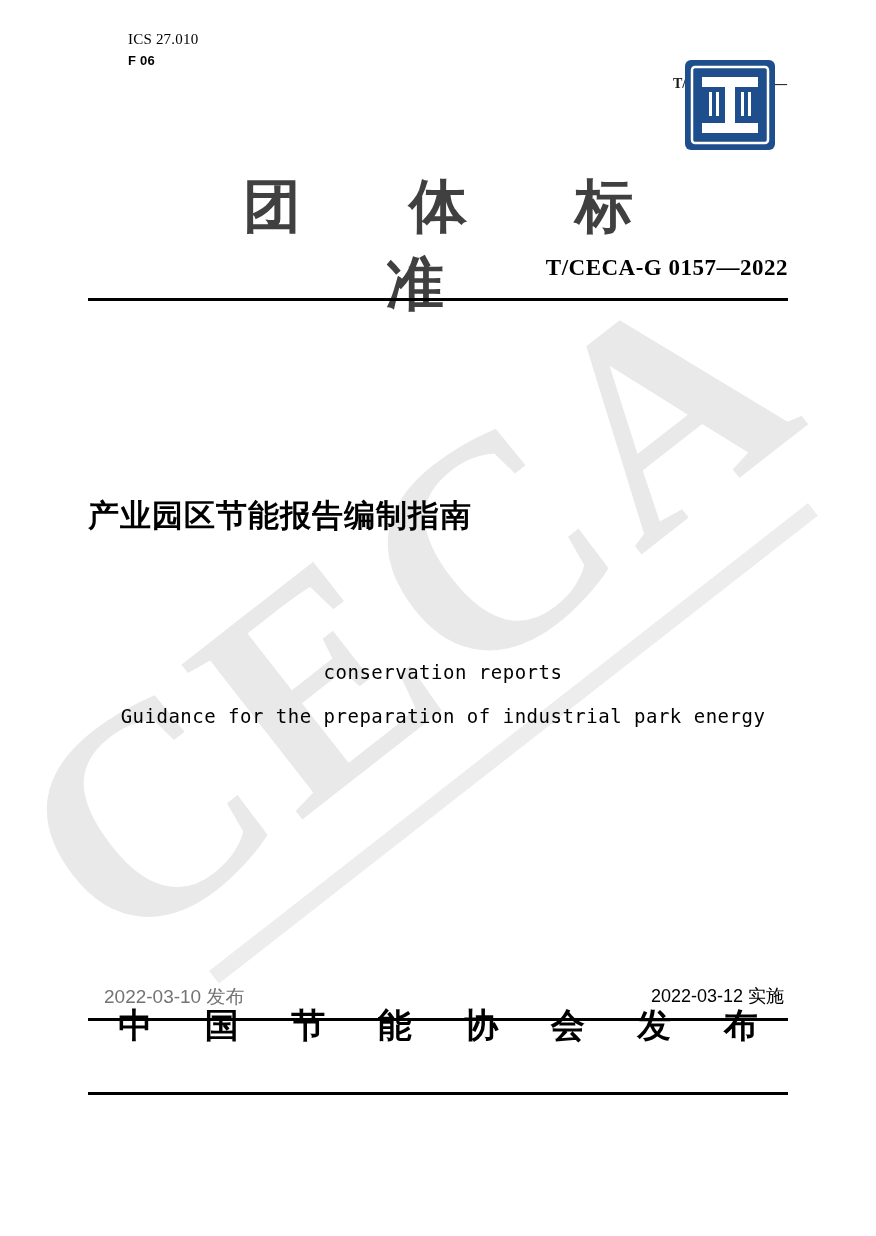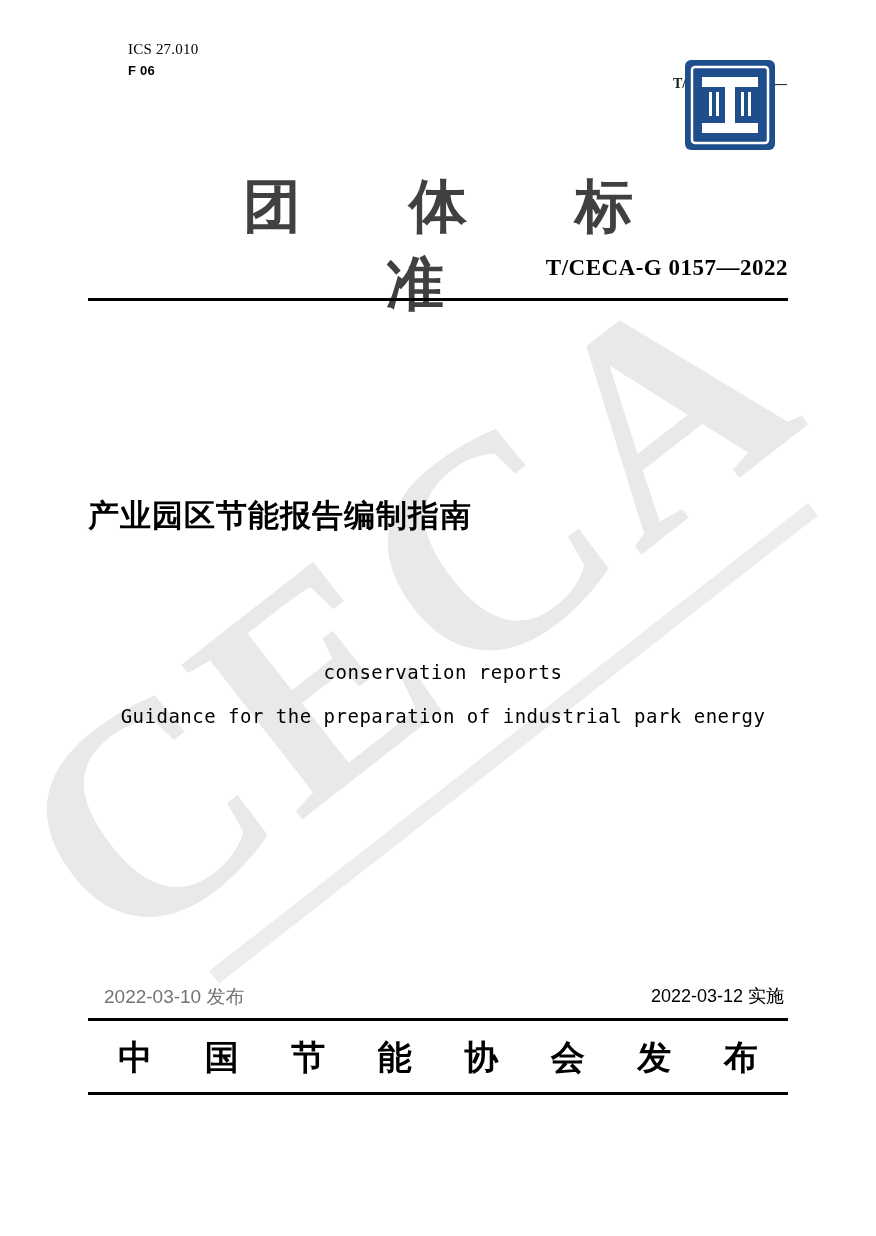--- a/index.html
+++ b/index.html
@@ -27,21 +27,20 @@
     pointer-events: none;
     z-index: 0;
   }
 
   
   .ics-block {
     position: absolute;
     left: 128px;
     top: 28px;
     z-index: 2;
-    margin-top: 10px;
   }
   .ics-line {
     font-family: "Liberation Serif", serif;
     font-size: 15px;
     line-height: 22px;
     color: #000;
     letter-spacing: 0.2px;
   }
   .ics-line.second {
     font-family: "Liberation Sans", sans-serif;
@@ -176,21 +175,21 @@
     font-family: "Liberation Sans", sans-serif;
     font-size: 18px;
     color: #000;
     z-index: 2;
   }
 
   
   .issuer {
     position: absolute;
     left: 88px;
-    top: 1035px;
+    top: 1003px;
     width: 700px;
     text-align: center;
     font-family: "Liberation Serif", serif;
     font-weight: bold;
     font-size: 34px;
     letter-spacing: 22px;
     text-indent: 22px;
     color: #000;
     z-index: 2;
   }

